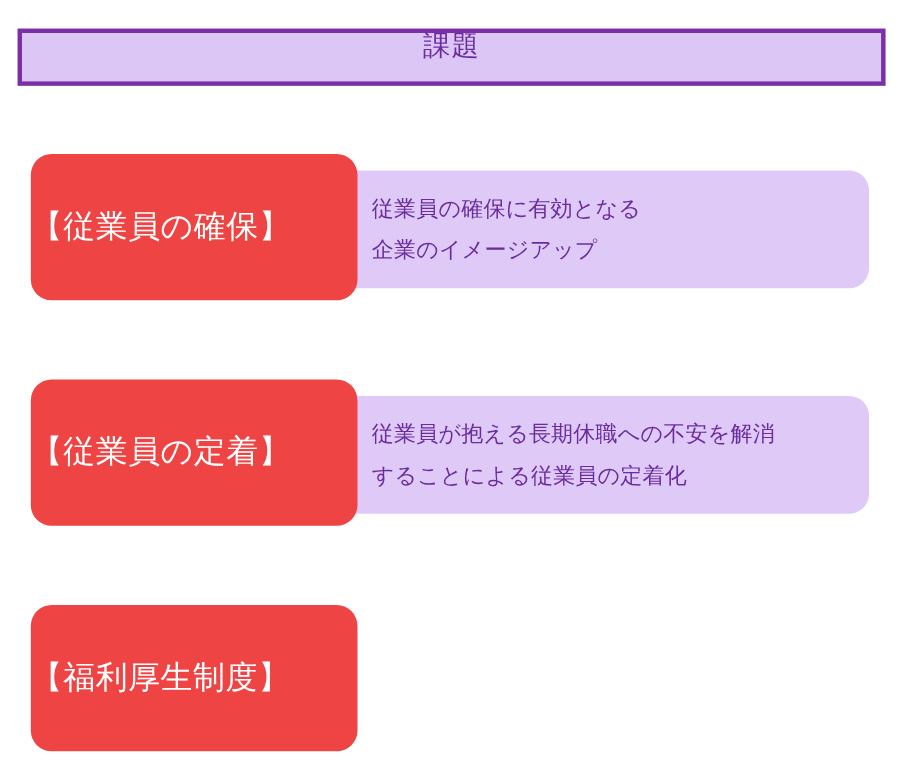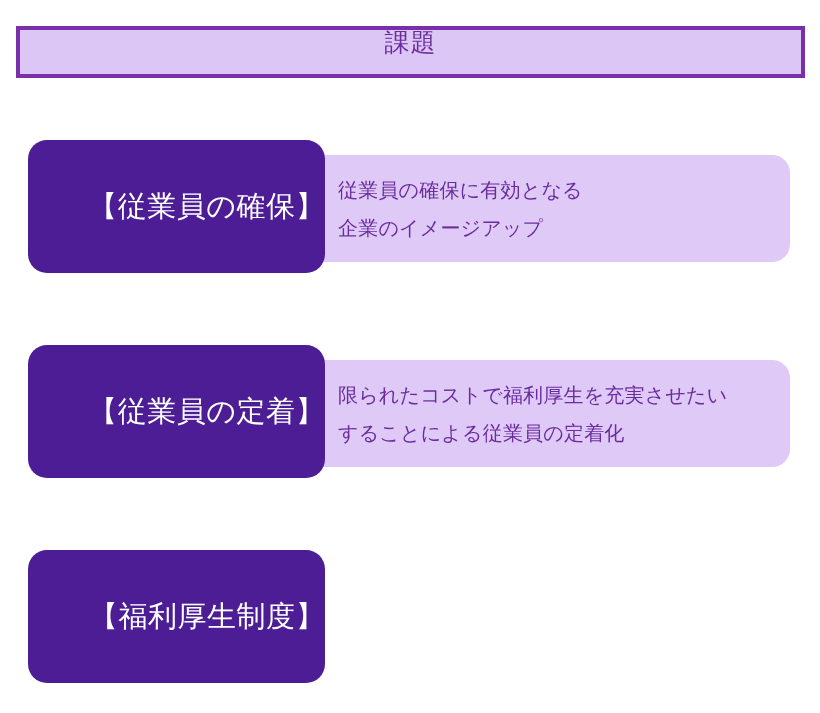--- a/index.html
+++ b/index.html
@@ -79,25 +79,25 @@
     letter-spacing: 0.2px;
   }
 
   
   .label-chip {
     position: absolute;
     left: 28px;
     top: 0;
     width: 297px;
     height: 133px;
-    background: #4c1d95;
+    background: #ef4444;
     border-radius: 19px;
     display: flex;
     align-items: center;
-    justify-content: flex-end;
+    justify-content: flex-start;
     z-index: 2;
   }
   .label-text {
     font-size: 29px;
     line-height: 1;
     color: #ffffff;
     white-space: nowrap;
     letter-spacing: 0.5px;
     font-weight: 400;
   }
@@ -116,21 +116,21 @@
       <p class="desc-text">従業員の確保に有効となる
 企業のイメージアップ</p>
     </div>
     <div class="label-chip">
       <span class="label-text">【従業員の確保】</span>
     </div>
   </div>
 
   <div class="row row-2">
     <div class="desc-panel">
-      <p class="desc-text">限られたコストで福利厚生を充実させたい
+      <p class="desc-text">従業員が抱える長期休職への不安を解消
 することによる従業員の定着化</p>
     </div>
     <div class="label-chip">
       <span class="label-text">【従業員の定着】</span>
     </div>
   </div>
 
   <div class="row row-3">
     <div class="label-chip">
       <span class="label-text">【福利厚生制度】</span>

